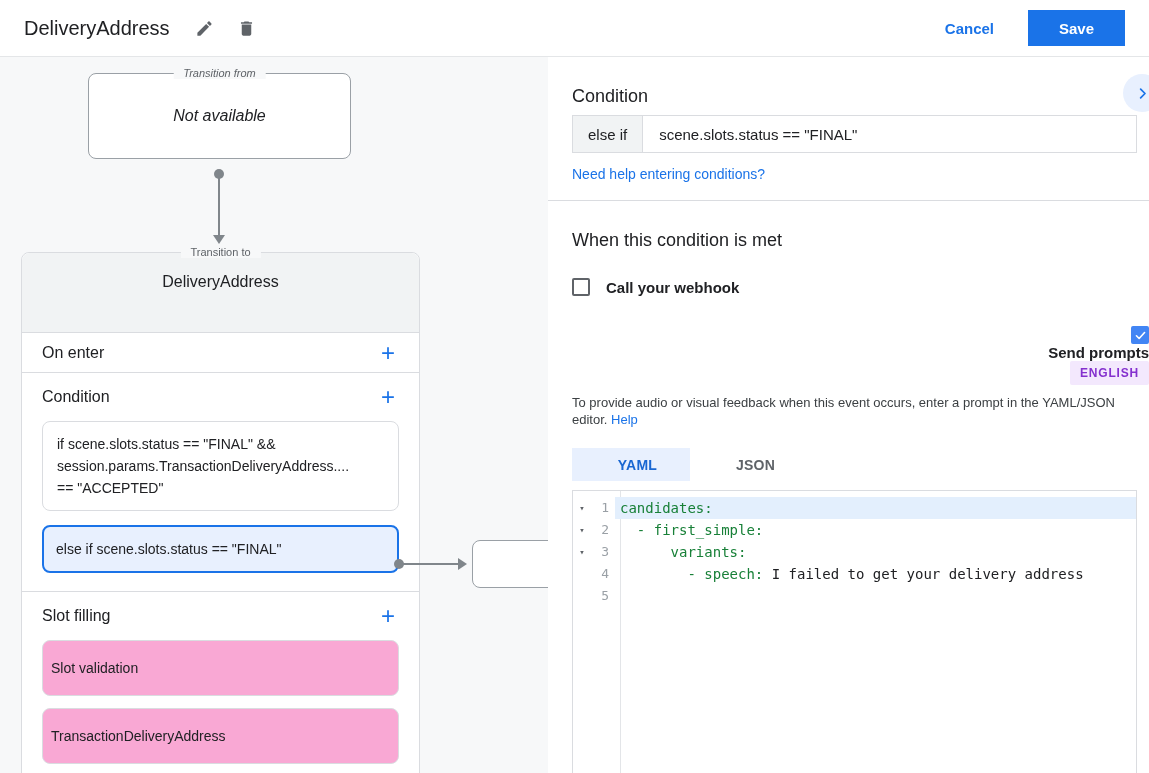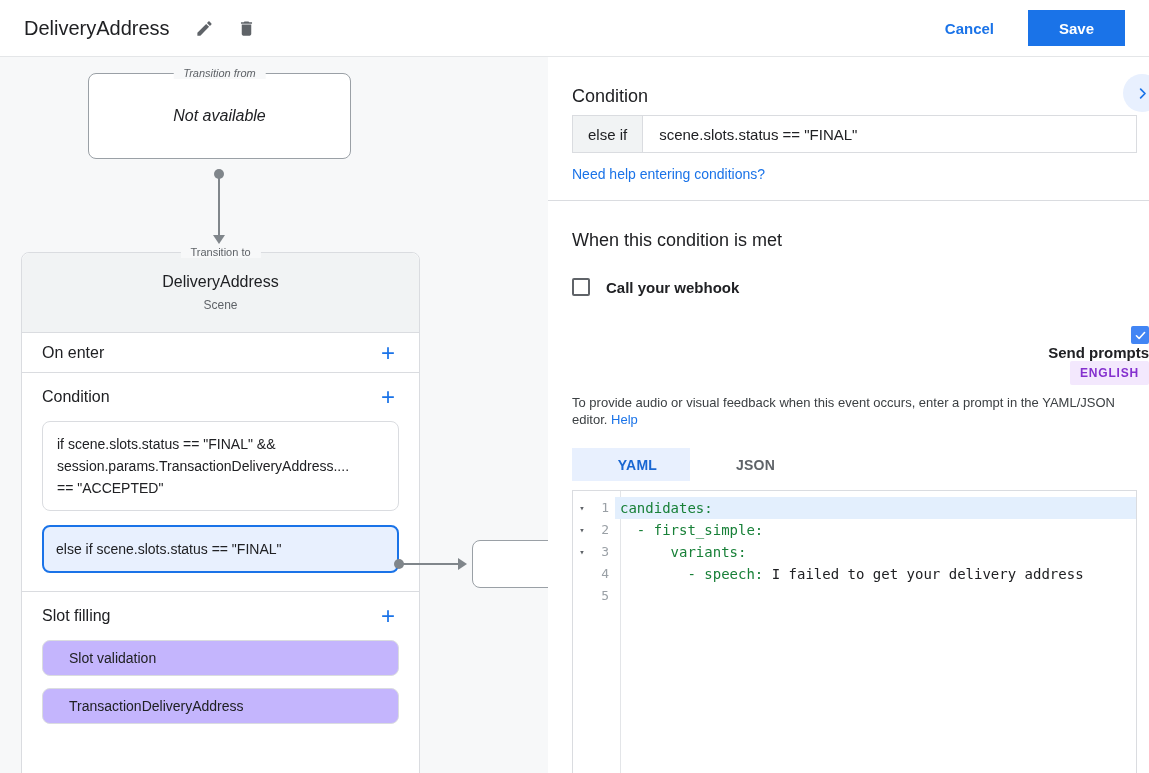--- a/index.html
+++ b/index.html
@@ -50,22 +50,22 @@
     padding:0 24px 0 20px; border-bottom:1px solid #dadce0; font-size:16px; }
   .section-head { height:48px; display:flex; align-items:center; justify-content:space-between;
     padding:0 24px 0 20px; font-size:16px; }
   .plus { color:#1a73e8; font-size:24px; font-weight:normal; line-height:1; cursor:pointer; }
   .card-section { border-bottom:1px solid #dadce0; padding-bottom:18px; }
   .card-section:last-child { border-bottom:none; }
   .cond-box { margin:0 20px; border:1px solid #dadce0; border-radius:8px;
     padding:11px 14px; font-size:14px; line-height:22px; color:#202124; white-space:pre-line; background:#fff; }
   .cond-box.selected { margin-top:14px; border:2px solid #1a73e8; background:#e8f0fe;
     height:48px; display:flex; align-items:center; padding:0 12px; white-space:nowrap; }
-  .slot-box { margin:0 20px; border:1px solid #dadce0; border-radius:8px; height:36px;
-    display:flex; align-items:center; padding:0 26px; font-size:14px; background:#c4b5fd; }
+  .slot-box { margin:0 20px; border:1px solid #dadce0; border-radius:8px; height:56px;
+    display:flex; align-items:center; padding:0 8px; font-size:14px; background:#f9a8d4; }
   .slot-box + .slot-box { margin-top:12px; }
   .target-box { position:absolute; left:472px; top:483px; width:110px; height:48px;
     background:#fff; border:1px solid #9aa0a6; border-radius:8px; }
 
   
   .collapse-btn { position:absolute; top:17px; right:-12px; width:38px; height:38px;
     border-radius:50%; background:#e8f0fe; display:flex; align-items:center; justify-content:center; cursor:pointer; }
   .panel-title { margin-top:29px; font-size:18px; color:#202124; }
   .cond-row { margin-top:8px; width:565px; height:38px; border:1px solid #dadce0; display:flex; background:#fff; }
   .cond-prefix { background:#f1f3f4; border-right:1px solid #dadce0; padding:0 15px;
@@ -131,21 +131,20 @@
     </div>
 
     <div class="conn-dot" style="left:214px; top:112px;"></div>
     <div class="conn-vline" style="left:218px; top:118px; height:60px;"></div>
     <div class="arrow-down" style="left:213px; top:178px;"></div>
 
     <div class="scene-card">
       <div class="node-legend">Transition to</div>
       <div class="card-header">
         <div class="scene-name">DeliveryAddress</div>
-        <div class="scene-type">Scene</div>
       </div>
 
       <div class="card-row">
         <span>On enter</span>
         <span class="plus">+</span>
       </div>
 
       <div class="card-section">
         <div class="section-head">
           <span>Condition</span>

